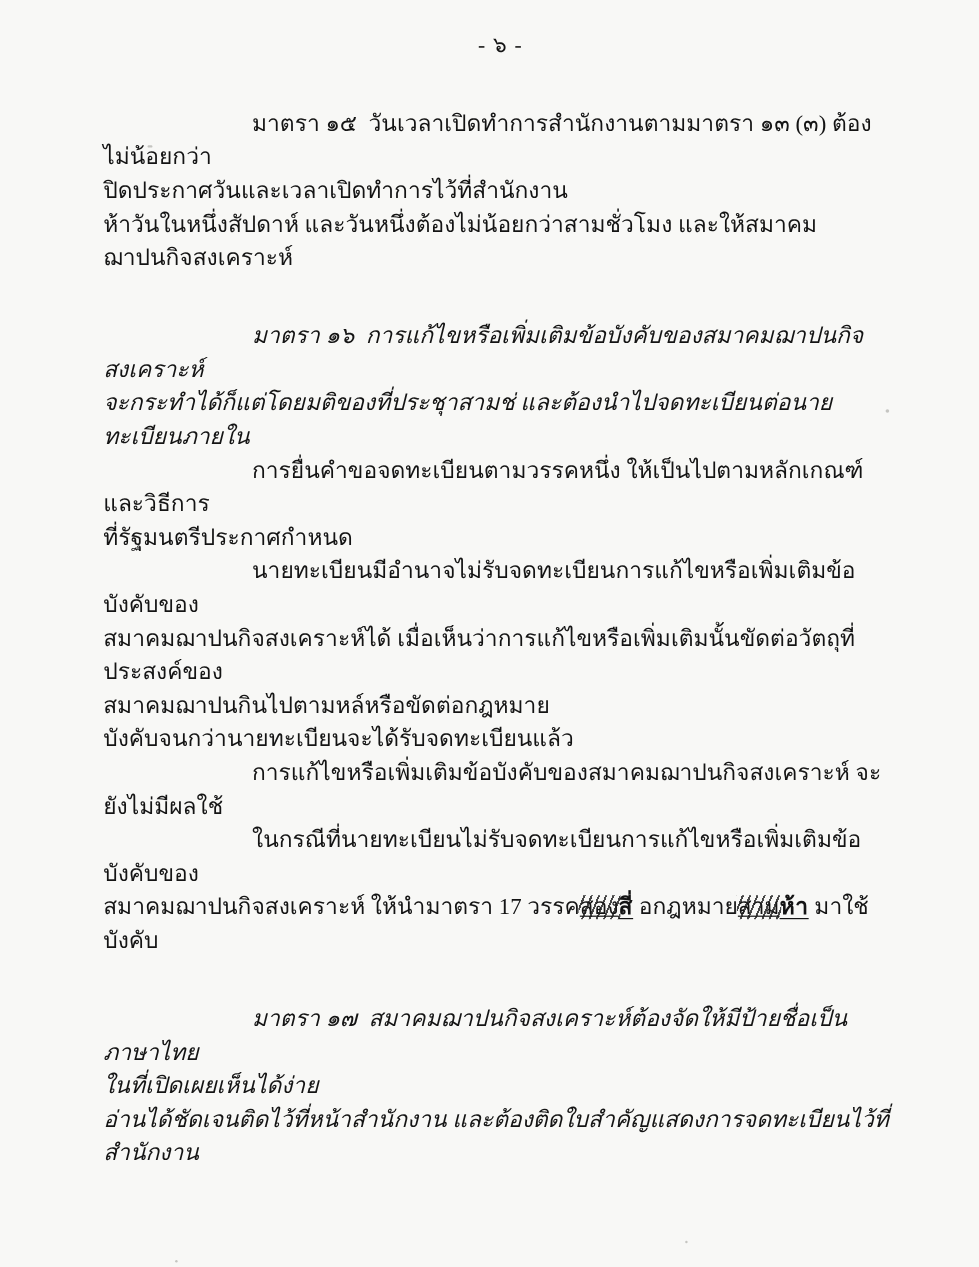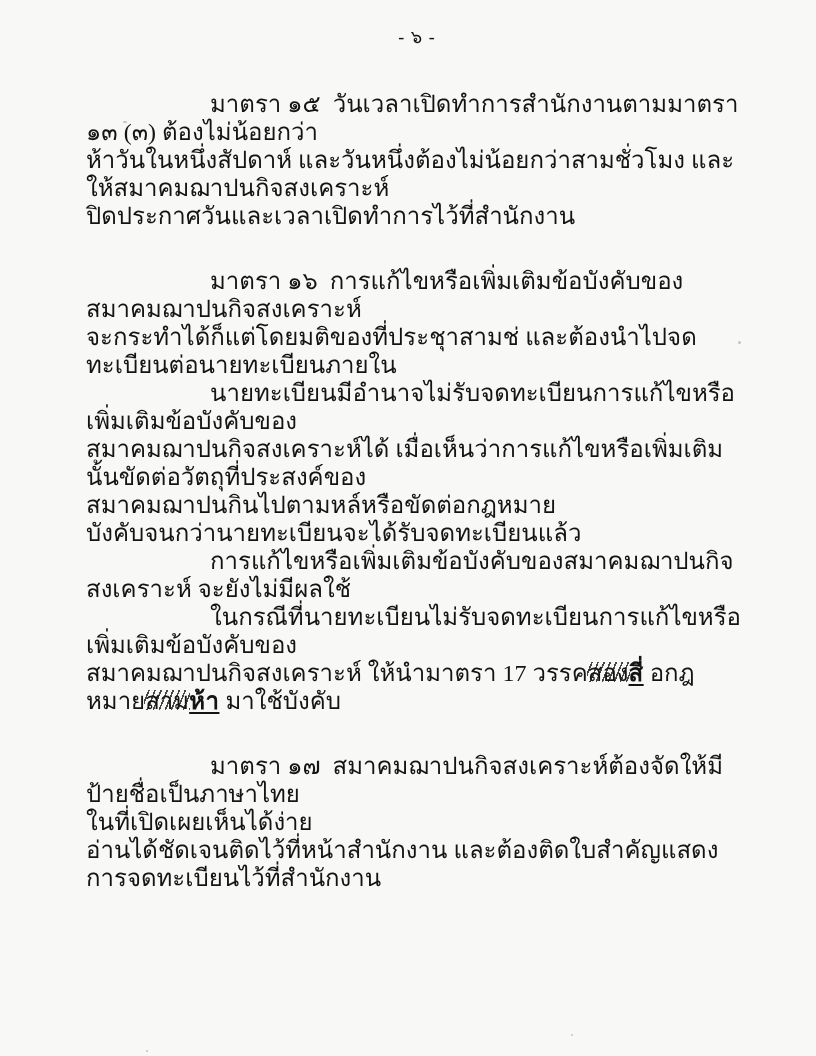--- a/index.html
+++ b/index.html
@@ -20,31 +20,32 @@
     padding: 26px 68px 0 86px;
   }
   .page-number {
     text-align: center;
     font-size: 18px;
     line-height: 22px;
     letter-spacing: 1px;
     margin-bottom: 42px;
   }
   .paragraph { margin: 0; }
-  .paragraph.gap { margin-top: 37px; }
+  .paragraph.gap { margin-top: 37px; font-style: italic; }
   .line {
-    font-size: 24px;
+    font-size: 19px;
     line-height: 28px;
     white-space: pre-wrap;
   }
   .line.indent { text-indent: 124px; }
   .seg-normal { }
   .seg-struck {
     position: relative;
     display: inline-block;
+    text-decoration: underline;
   }
   .seg-struck::after {
     content: "";
     position: absolute;
     left: -1px; right: -1px; top: 3px; bottom: 5px;
     background: repeating-linear-gradient(112deg,
       transparent 0 4px, rgba(25,25,25,0.8) 4px 5.6px);
     pointer-events: none;
   }
   .seg-inserted {
@@ -67,26 +68,30 @@
 </style>
 </head>
 <body>
 
 <div class="page">
   <div class="content">
     <div class="page-number">- ๖ -</div>
     <div>
         <div class="paragraph">
           <div class="line indent"><span class="seg-normal">มาตรา ๑๕  วันเวลาเปิดทำการสำนักงานตามมาตรา ๑๓ (๓) ต้องไม่น้อยกว่า</span></div>
+          <div class="line"><span class="seg-normal">ปิดประกาศวันและเวลาเปิดทำการไว้ที่สำนักงาน</span></div>
           <div class="line"><span class="seg-normal">ห้าวันในหนึ่งสัปดาห์ และวันหนึ่งต้องไม่น้อยกว่าสามชั่วโมง และให้สมาคมฌาปนกิจสงเคราะห์</span></div>
-          <div class="line"><span class="seg-normal">ปิดประกาศวันและเวลาเปิดทำการไว้ที่สำนักงาน</span></div>
         </div>
         <div class="paragraph gap">
           <div class="line indent"><span class="seg-normal">มาตรา ๑๖  การแก้ไขหรือเพิ่มเติมข้อบังคับของสมาคมฌาปนกิจสงเคราะห์</span></div>
           <div class="line"><span class="seg-normal">จะกระทำได้ก็แต่โดยมติของที่ประชุาสามช่ และต้องนำไปจดทะเบียนต่อนายทะเบียนภายใน</span></div>
+        </div>
+        <div class="paragraph">
+          <div class="line indent"><span class="seg-normal">การยื่นคำขอจดทะเบียนตามวรรคหนึ่ง ให้เป็นไปตามหลักเกณฑ์และวิธีการ</span></div>
+          <div class="line"><span class="seg-normal">ที่รัฐมนตรีประกาศกำหนด</span></div>
         </div>
         <div class="paragraph">
           <div class="line indent"><span class="seg-normal">นายทะเบียนมีอำนาจไม่รับจดทะเบียนการแก้ไขหรือเพิ่มเติมข้อบังคับของ</span></div>
           <div class="line"><span class="seg-normal">สมาคมฌาปนกิจสงเคราะห์ได้ เมื่อเห็นว่าการแก้ไขหรือเพิ่มเติมนั้นขัดต่อวัตถุที่ประสงค์ของ</span></div>
           <div class="line"><span class="seg-normal">สมาคมฌาปนกินไปตามหล์หรือขัดต่อกฎหมาย</span></div>
         </div>
         <div class="paragraph">
           <div class="line"><span class="seg-normal">บังคับจนกว่านายทะเบียนจะได้รับจดทะเบียนแล้ว</span></div>
           <div class="line indent"><span class="seg-normal">การแก้ไขหรือเพิ่มเติมข้อบังคับของสมาคมฌาปนกิจสงเคราะห์ จะยังไม่มีผลใช้</span></div>
         </div>

